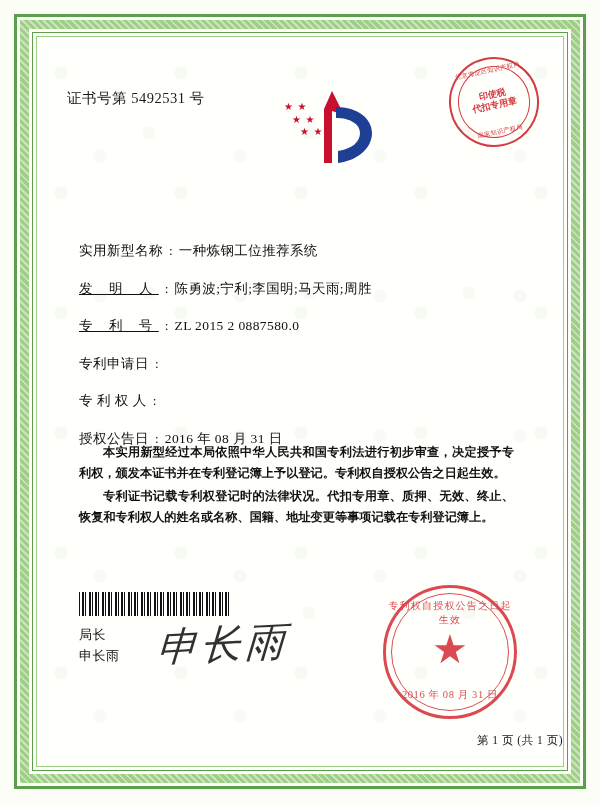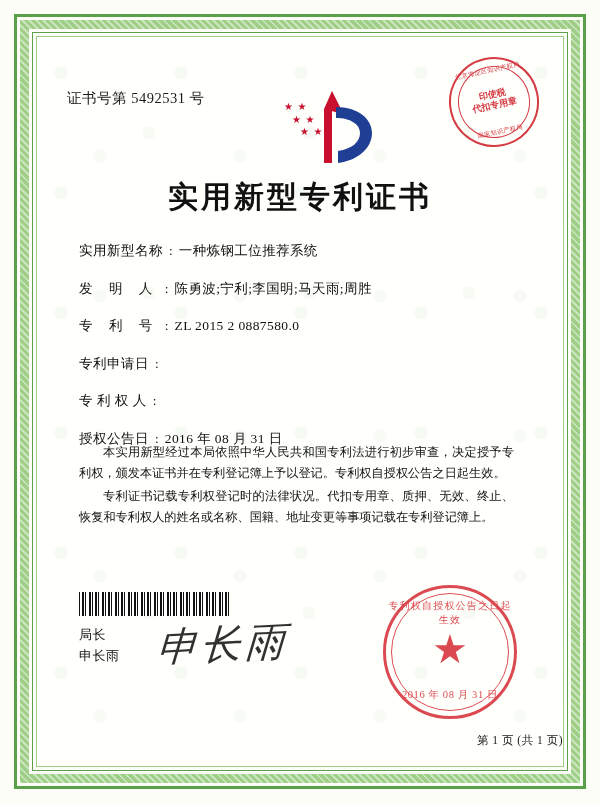--- a/index.html
+++ b/index.html
@@ -214,40 +214,42 @@
     margin-bottom: 19.5px;
     font-size: 13.5px;
     color: #111;
   }
   .field-label {
     white-space: nowrap;
     letter-spacing: 0.5px;
   }
   .field-label.spaced {
     letter-spacing: 6.5px;
+    text-decoration: underline;
   }
   .field-sep { padding: 0 6px; }
   .field-value {
     letter-spacing: 0.4px;
   }
 
   
   .body-text {
     position: absolute;
     left: 42px;
     right: 40px;
     top: 405px;
     font-size: 12.2px;
     line-height: 1.72;
     color: #111;
     text-align: justify;
   }
   .body-text p {
     margin: 0 9px 2px 0;
     text-indent: 24px;
+    font-weight: bold;
   }
 
   
   .barcode {
     position: absolute;
     left: 42px;
     top: 555px;
     width: 150px;
     height: 24px;
     background: repeating-linear-gradient(90deg,
@@ -371,21 +373,20 @@
         <div class="row1">★ ★</div>
         <div class="row2">★ ★</div>
         <div class="row3">★ ★</div>
       </div>
       <svg width="96" height="84" viewBox="0 0 96 84" style="position:absolute;left:0;top:0;">
         <path d="M48 6 L60 30 L48 26 L48 78 L40 78 L40 24 Z" fill="#c8102e"></path>
         <path d="M52 22 C74 22, 88 34, 88 48 C88 64, 72 76, 54 78 L54 66 C68 64, 76 57, 76 48 C76 39, 66 33, 52 33 Z" fill="#1f3f94"></path>
       </svg>
     </div>
 
-    <div class="main-title">实用新型专利证书</div>
 
     <div class="fields">
 
       <div class="field-row">
         <span class="field-label">实用新型名称</span>
         <span class="field-sep">:</span>
         <span class="field-value">一种炼钢工位推荐系统</span>
       </div>
 
       <div class="field-row">

